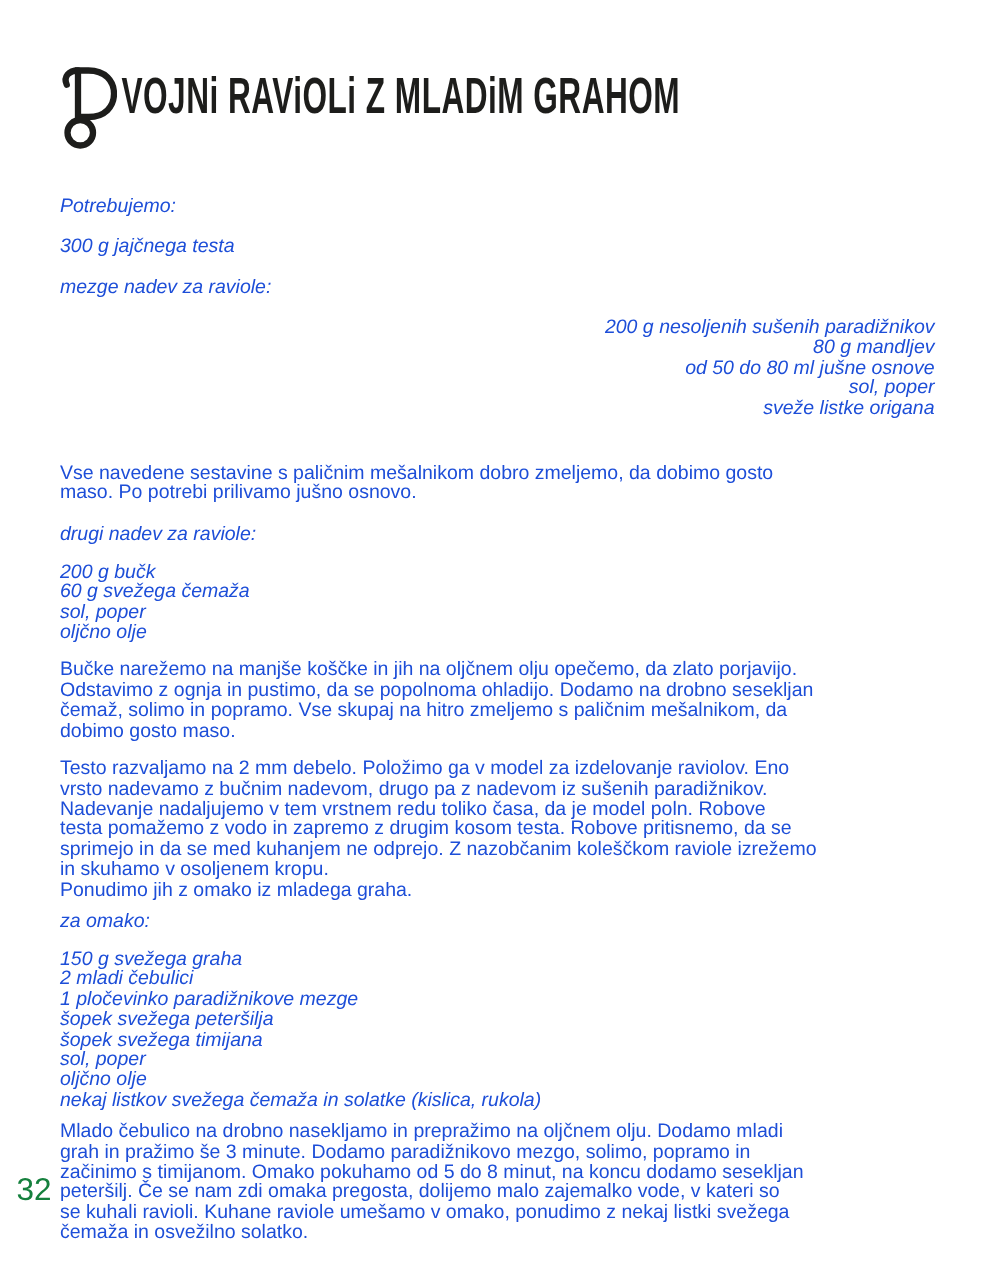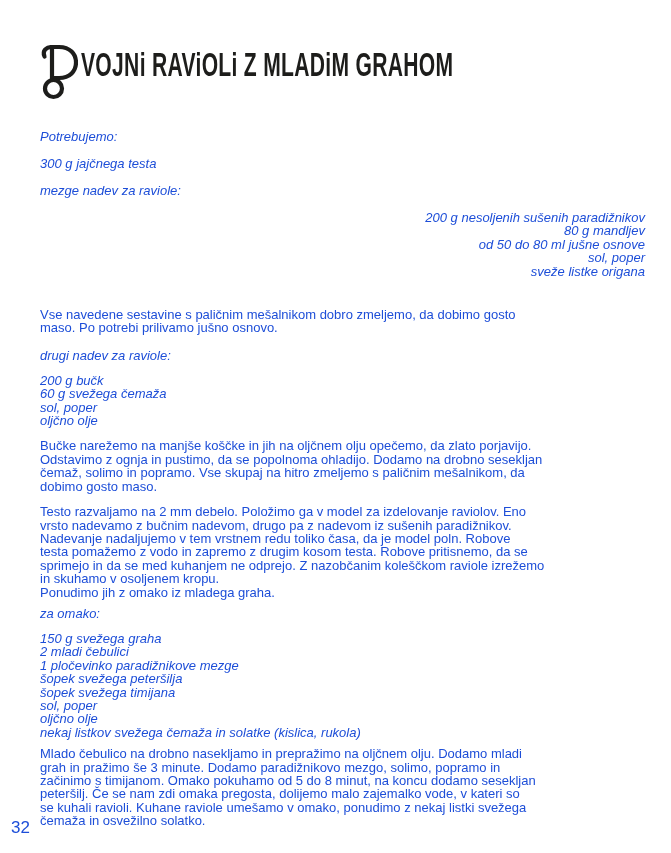--- a/index.html
+++ b/index.html
@@ -9,21 +9,21 @@
     height: 853px;
     position: relative;
     font-family: "Liberation Sans", "DejaVu Sans", sans-serif;
     overflow: hidden;
   }
   .page {
     position: relative;
     width: 671px;
     height: 853px;
     background: #ffffff;
-    padding: 42px 26px 0 40px;
+    padding: 42px 48px 0 40px;
   }
   
   .title-row {
     display: flex;
     align-items: flex-start;
     height: 58px;
     margin-bottom: 30px;
   }
   .dropcap-svg {
     width: 38px;
@@ -53,23 +53,23 @@
   .intro-line { line-height: 14px; margin-bottom: 13px; }
   .label-line { line-height: 14px; margin-bottom: 11px; }
   .mb8  { margin-bottom: 8px; }
   .mb12 { margin-bottom: 12px; }
   .mb13 { margin-bottom: 30px; text-align: right; }
   .mb14 { margin-bottom: 14px; }
   
   .page-number {
     position: absolute;
     left: 11px;
-    top: 818px;
-    font-size: 17px;
-    color: #1d4ed8;
+    top: 782px;
+    font-size: 21px;
+    color: #15803d;
   }
 </style>
 </head>
 <body>
 
 <div class="page">
 
   <header class="title-row">
     <svg class="dropcap-svg" viewBox="0 0 38 58" aria-hidden="true">
       <g fill="none" stroke="#1d1d1b" stroke-width="4.2" stroke-linecap="round">

